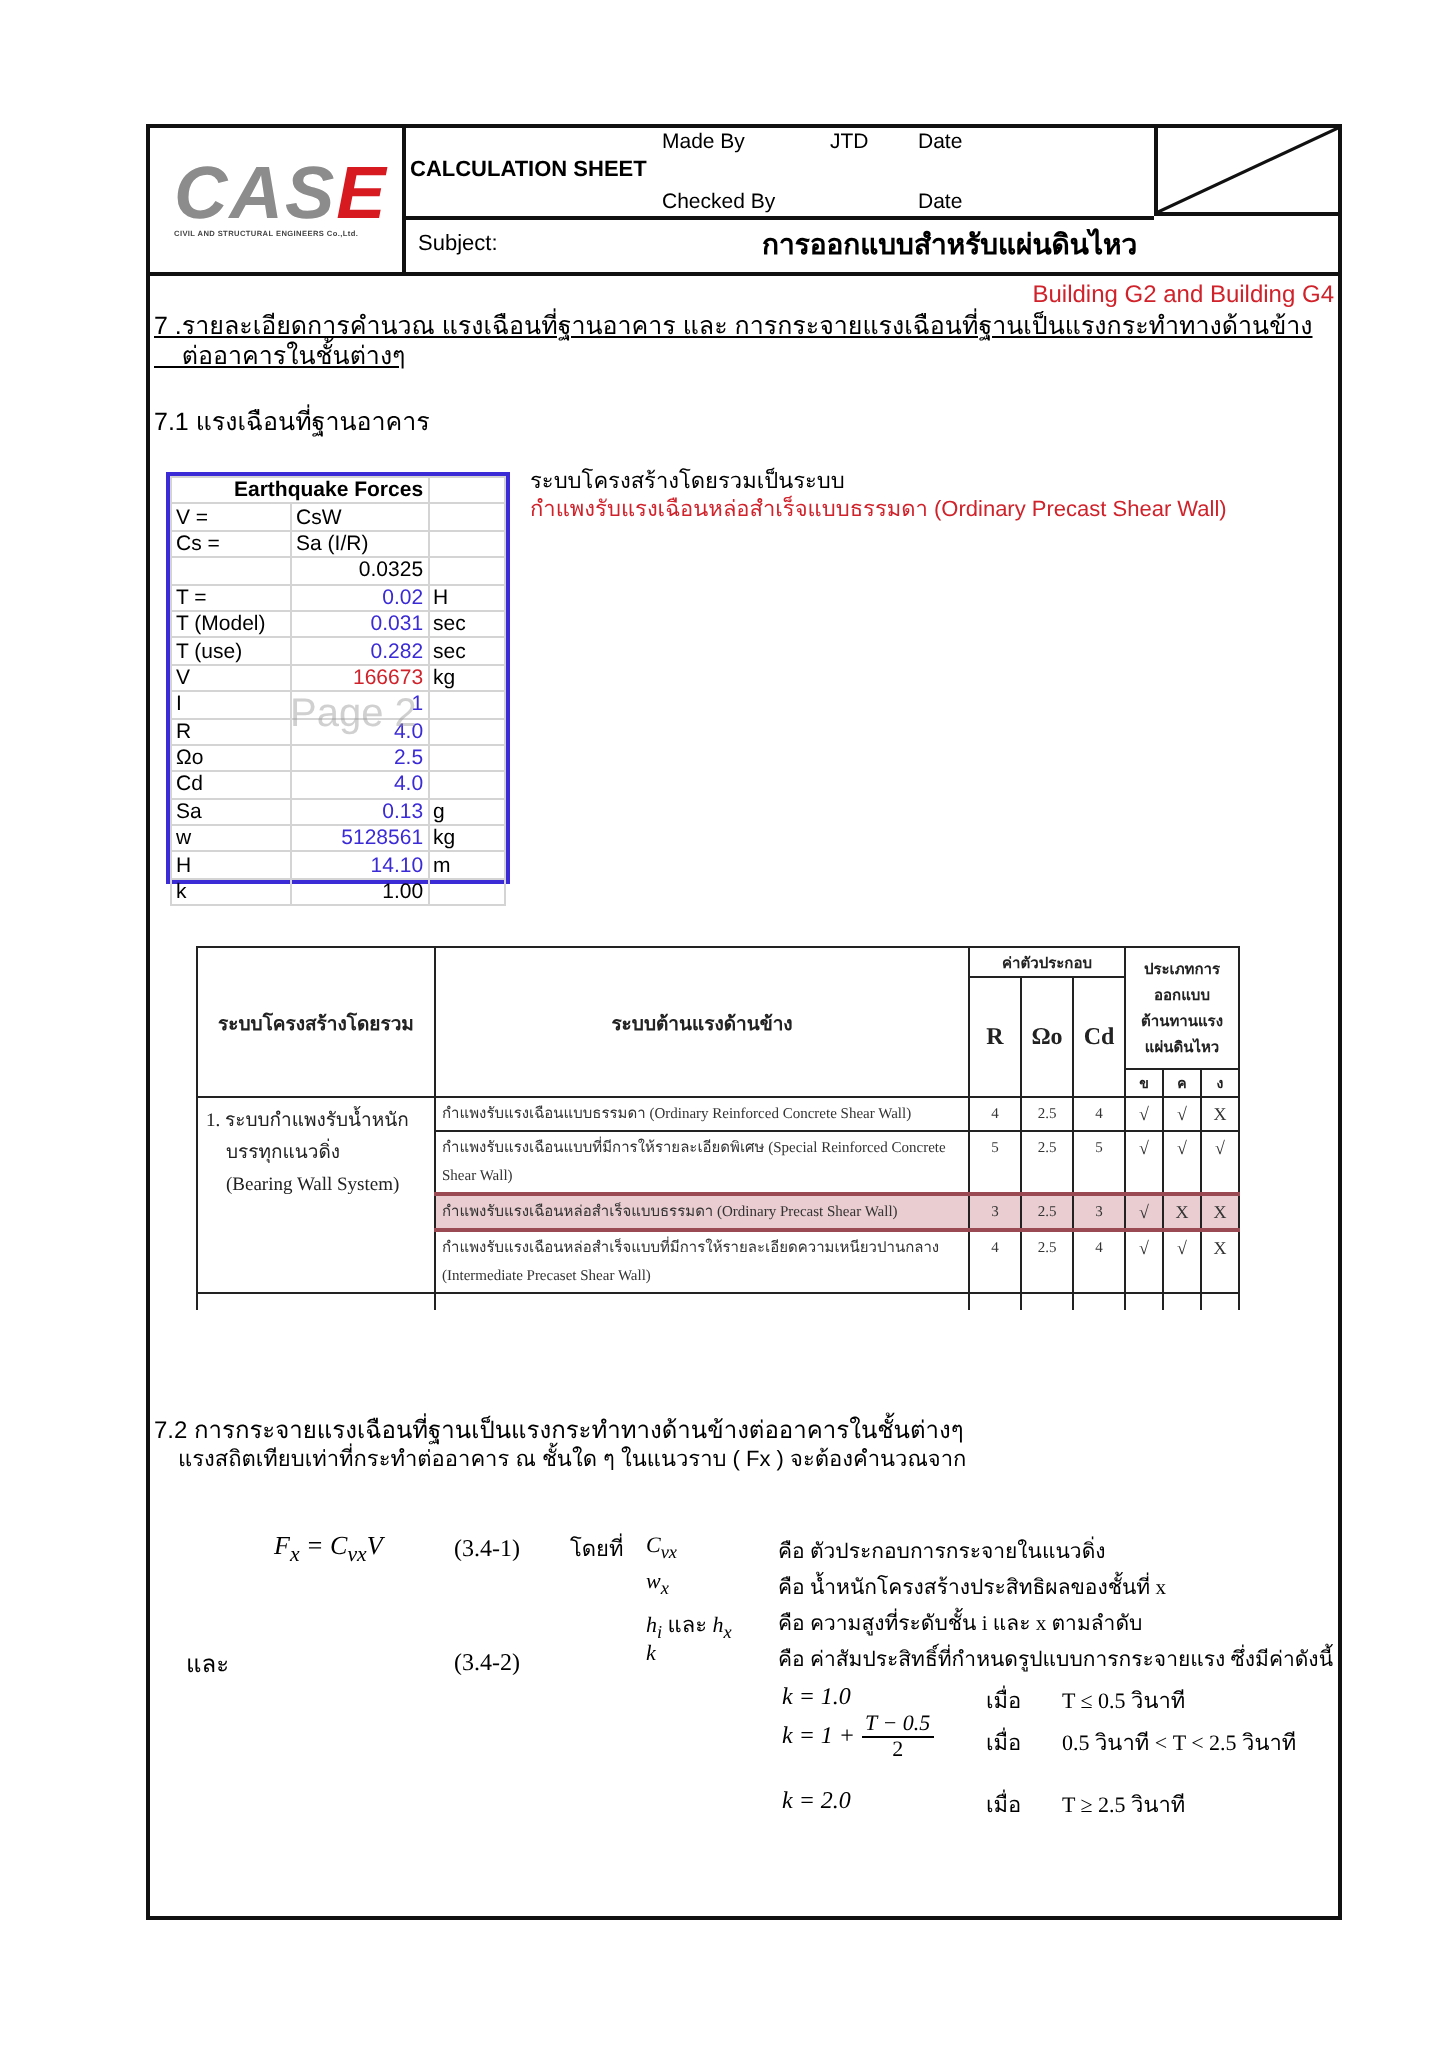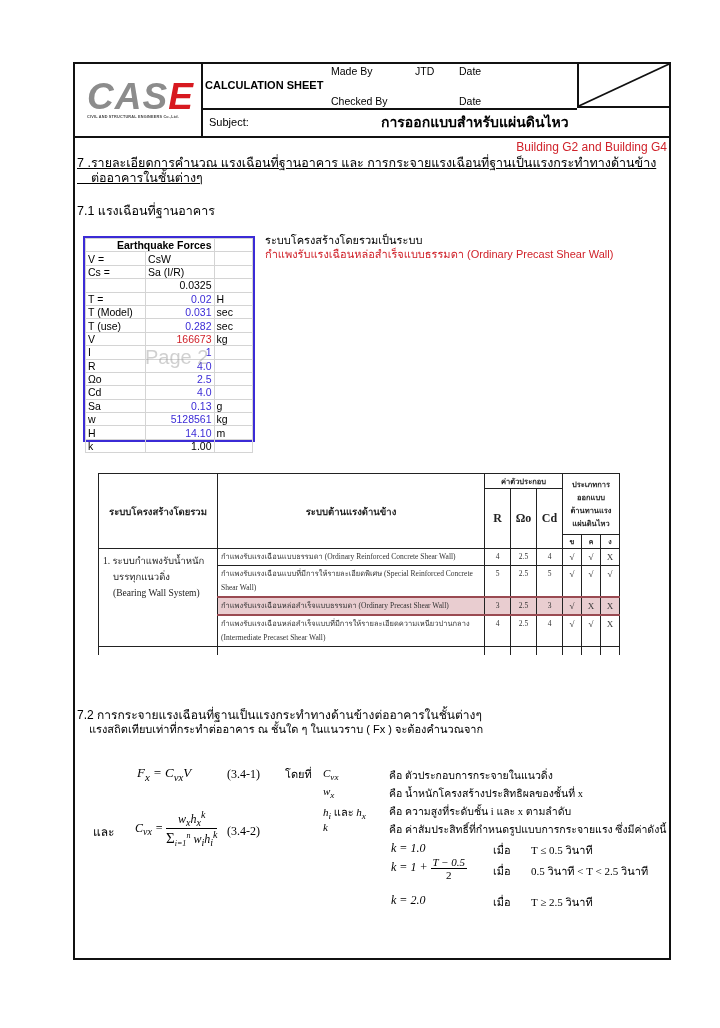--- a/index.html
+++ b/index.html
@@ -255,27 +255,20 @@
   </table>
 
   <div class="sec72">7.2 การกระจายแรงเฉือนที่ฐานเป็นแรงกระทำทางด้านข้างต่ออาคารในชั้นต่างๆ</div>
   <div class="sec72b">แรงสถิตเทียบเท่าที่กระทำต่ออาคาร ณ ชั้นใด ๆ ในแนวราบ ( Fx ) จะต้องคำนวณจาก</div>
 
   <div class="f fi" style="left:62px;top:701px;font-size:13px">F<sub>x</sub> = C<sub>vx</sub>V</div>
   <div class="f" style="left:152px;top:703px">(3.4-1)</div>
   <div class="f" style="left:210px;top:701px;font-size:11px">โดยที่</div>
 
   <div class="f" style="left:18px;top:758px;font-size:12px">และ</div>
-  <div class="f fi" style="left:60px;top:745px;font-size:12px">
-    C<sub>vx</sub> =
-    <span class="frac">
-      <span class="n">w<sub>x</sub>h<sub>x</sub><sup>k</sup></span>
-      <span class="d"><span style="font-style:normal;font-size:15px">Σ</span><sub style="font-size:8px">i=1</sub><sup style="font-size:8px">n</sup> w<sub>i</sub>h<sub>i</sub><sup>k</sup></span>
-    </span>
-  </div>
   <div class="f" style="left:152px;top:760px">(3.4-2)</div>
 
   <div class="f fi" style="left:248px;top:703px;font-size:11px">C<sub>vx</sub></div>
   <div class="f fi" style="left:248px;top:721px;font-size:11px">w<sub>x</sub></div>
   <div class="f fi" style="left:248px;top:739px;font-size:11px">h<sub>i</sub> <span style="font-style:normal">และ</span> h<sub>x</sub></div>
   <div class="f fi" style="left:248px;top:757px;font-size:11px">k</div>
 
   <div class="def" style="top:703px">คือ ตัวประกอบการกระจายในแนวดิ่ง</div>
   <div class="def" style="top:721px">คือ น้ำหนักโครงสร้างประสิทธิผลของชั้นที่ x</div>
   <div class="def" style="top:739px">คือ ความสูงที่ระดับชั้น i และ x ตามลำดับ</div>

